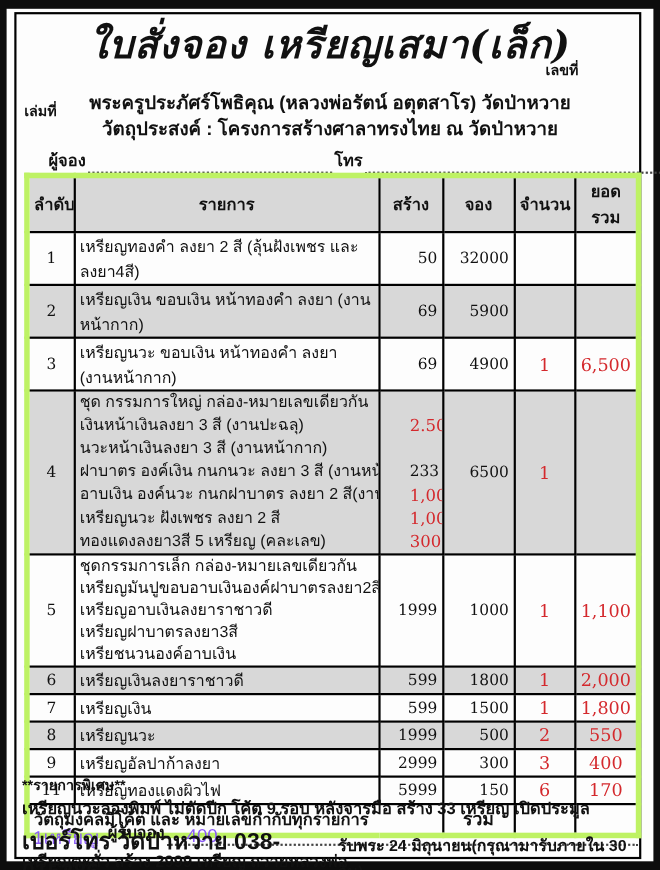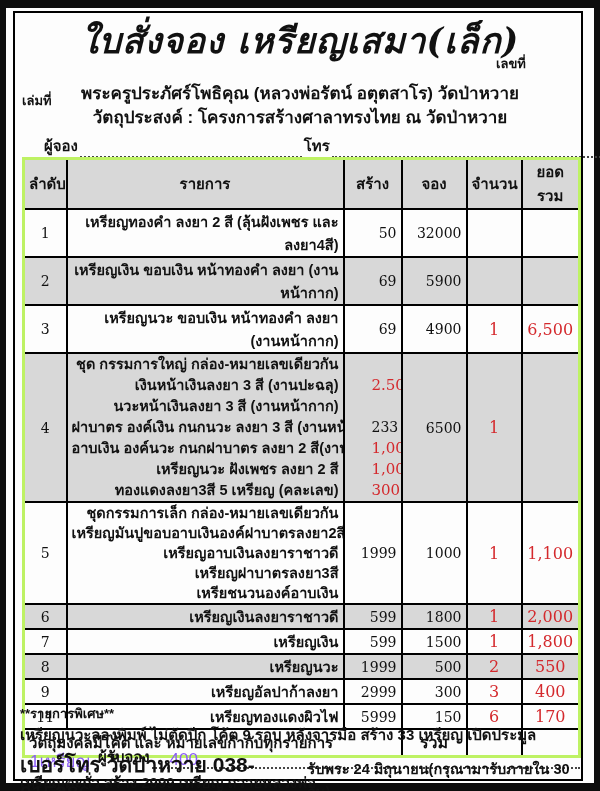--- a/index.html
+++ b/index.html
@@ -32,33 +32,33 @@
     font-size:15px;font-weight:700;margin-left:24px;
   }
   .leader{border-bottom:2px dotted #444;height:13px;}
   .orderer-row .lead1{flex:1.1;margin:0 2px;}
   .orderer-row .lead2{flex:1.35;margin-left:2px;}
 
   
   table{
     position:absolute;left:22px;top:157px;width:556px;
     border-collapse:collapse;table-layout:fixed;
-    border:3px solid #bef264;
+    border:5px solid #bef264;
     padding-left:16px;
   }
   th,td{border:2px solid #000;padding:0 4px;overflow:hidden;}
   th{
     background:#d8d8d8;font-size:15px;font-weight:700;height:24px;
   }
   tr.shaded td{background:#d8d8d8;}
   td.c-no{
     text-align:center;font-family:"DejaVu Serif","Liberation Serif",serif;
     font-size:14px;font-weight:400;
   }
-  td.c-item{font-size:14.5px;font-weight:700;text-align:right;}
+  td.c-item{font-size:14.5px;font-weight:400;text-align:left;}
   td.c-item .iline{line-height:21px;white-space:nowrap;}
   tr.tall5 td.c-item .iline{line-height:20px;}
   td.c-num{
     text-align:right;font-family:"DejaVu Serif","Liberation Serif",serif;
     font-size:14px;
   }
   td.c-num .nline{line-height:21px;font-size:14px;margin-left:23px;}
   td.c-num .nline.red{color:#d4292d;font-size:15px;}
   td.c-red{
     text-align:center;font-family:"DejaVu Serif","Liberation Serif",serif;

